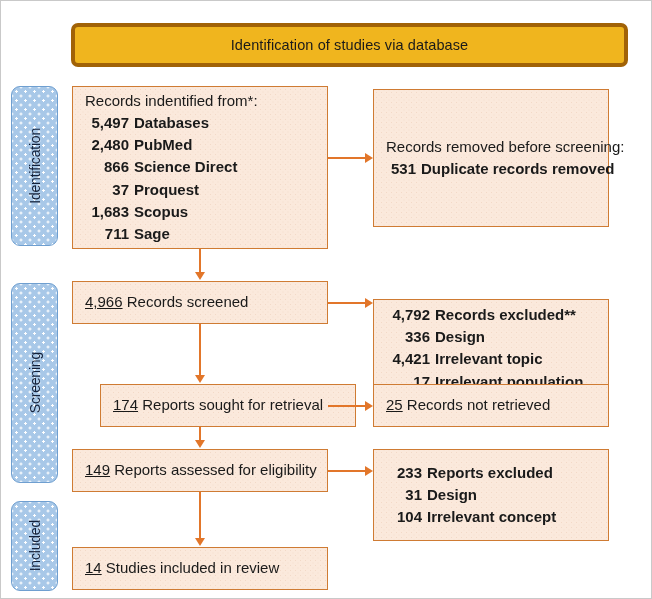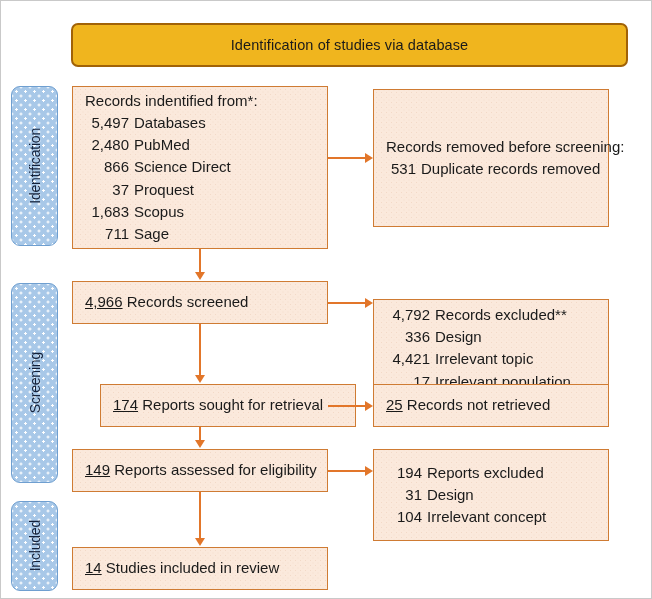--- a/index.html
+++ b/index.html
@@ -23,21 +23,21 @@
   }
 
   
   .header-bar {
     position: absolute;
     left: 70px;
     top: 22px;
     width: 557px;
     height: 44px;
     background: #f0b51e;
-    border: 2px solid #a16207;
+    border: 4px solid #a16207;
     border-radius: 7px;
     box-sizing: border-box;
     display: flex;
     align-items: center;
     justify-content: center;
     color: #1a1a1a;
     font-size: 14.5px;
     letter-spacing: 0.1px;
   }
 
@@ -91,20 +91,21 @@
     line-height: 1.48;
   }
   .col-left  { left: 71px;  width: 256px; }
   .col-right { left: 372px; width: 236px; }
 
   
   .num-line {
     display: flex;
     align-items: center;
     white-space: nowrap;
+    font-weight: bold;
   }
   .num-line .num {
     display: inline-block;
     width: 44px;
     text-align: right;
     flex: none;
   }
   .num-line .lbl { padding-left: 5px; }
   .plain-line { white-space: nowrap; }
 
@@ -239,21 +240,21 @@
 
   <div class="flow-box col-left" style="top:448px; height:43px;">
     <div class="single-line">
       <span class="num">149</span>
       <span>Reports assessed for eligibility</span>
     </div>
   </div>
 
   <div class="flow-box col-right" style="top:448px; height:92px;">
     <div class="num-line">
-      <span class="num" style="width:36px;">194</span>
+      <span class="num" style="width:36px;">233</span>
       <span class="lbl">Reports excluded</span>
     </div>
     <div class="num-line">
       <span class="num" style="width:36px;">31</span>
       <span class="lbl">Design</span>
     </div>
     <div class="num-line">
       <span class="num" style="width:36px;">104</span>
       <span class="lbl">Irrelevant concept</span>
     </div>

